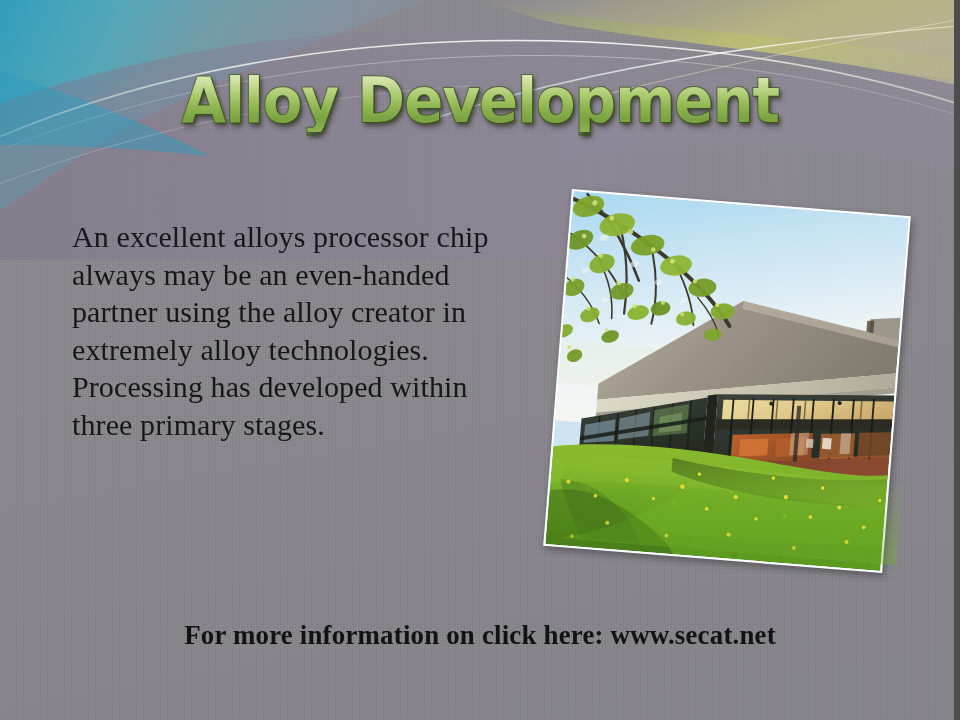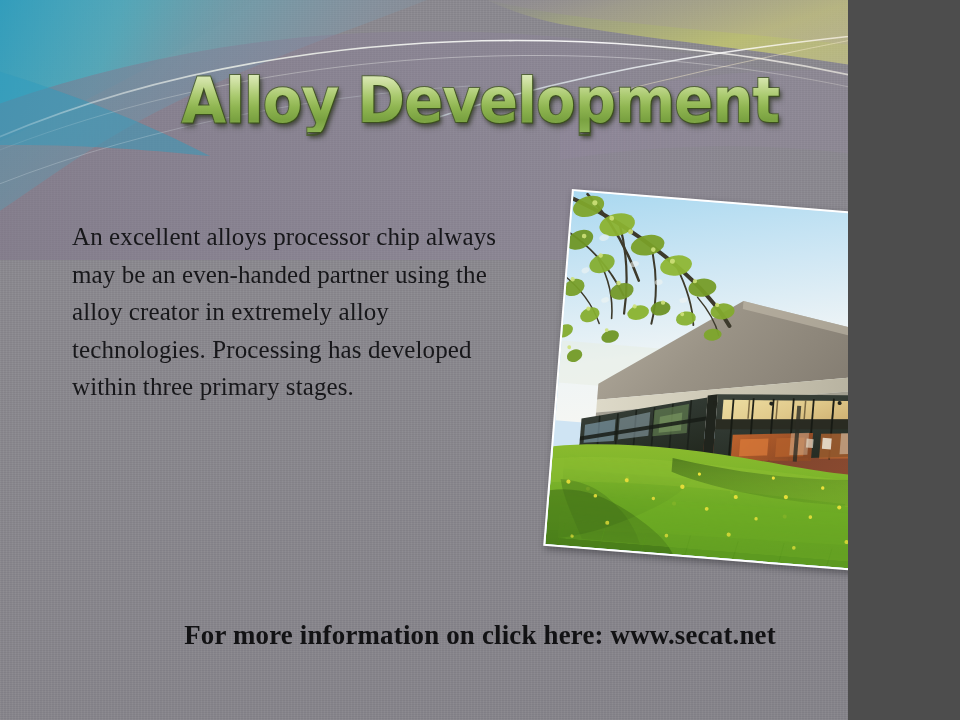--- a/index.html
+++ b/index.html
@@ -2,21 +2,21 @@
 <html><head>
 <meta charset="utf-8">
 <style>
   html, body {
     margin: 0;
     padding: 0;
     background: #4d4d4d;
   }
   .slide {
     position: relative;
-    width: 848px;
+    width: 954px;
     height: 720px;
     overflow: hidden;
     background: #eab308;
     font-family: "Liberation Serif", serif;
   }
 
   
   .bg-base {
     position: absolute;
     inset: 0;
@@ -93,21 +93,21 @@
     text-shadow: 2px 3px 4px rgba(25,33,12,0.40);
   }
 
   
   .body-text {
     position: absolute;
     left: 72px;
     top: 218px;
     width: 430px;
     font-family: "Liberation Serif", serif;
-    font-size: 25px;
+    font-size: 30px;
     line-height: 37.5px;
     color: #17171a;
     letter-spacing: 0.1px;
   }
 
   
   .photo-stage {
     position: absolute;
     left: 545px;
     top: 178px;

